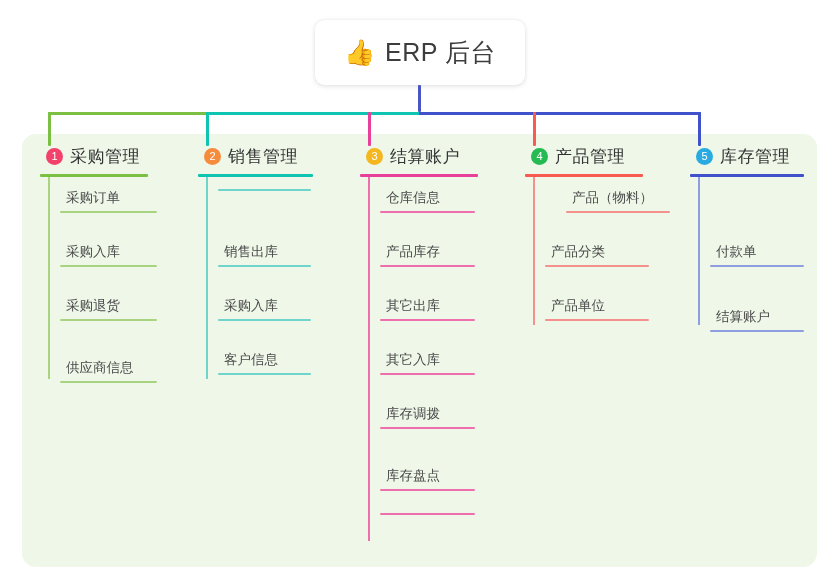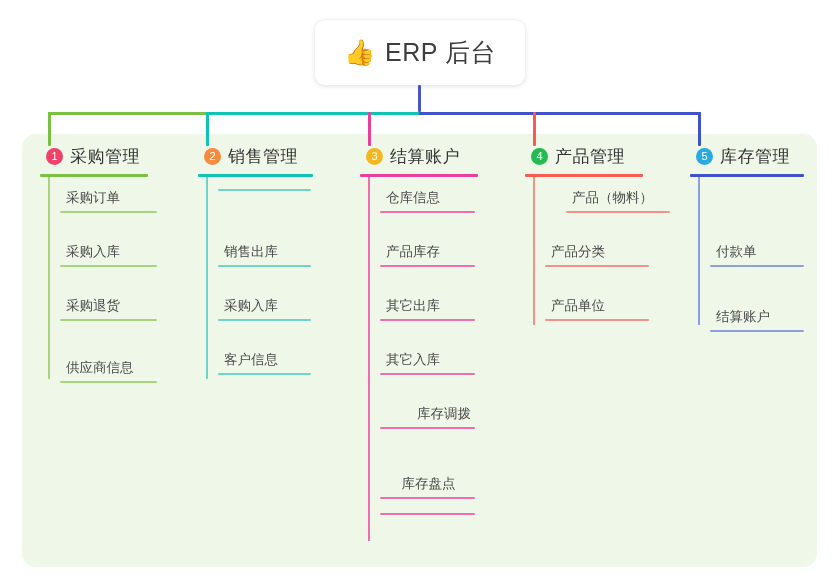--- a/index.html
+++ b/index.html
@@ -245,25 +245,25 @@
             <div class="leaf-rule" style="background: rgb(239, 111, 174);"></div>
           </div>
           <div class="leaf" style="top: 120px; width: 95px;">
             <span class="leaf-text">其它出库</span>
             <div class="leaf-rule" style="background: rgb(239, 111, 174);"></div>
           </div>
           <div class="leaf" style="top: 174px; width: 95px;">
             <span class="leaf-text">其它入库</span>
             <div class="leaf-rule" style="background: rgb(239, 111, 174);"></div>
           </div>
-          <div class="leaf" style="top: 228px; width: 95px; text-align: right;">
+          <div class="leaf" style="top: 228px; width: 95px;">
             <span class="leaf-text">库存调拨</span>
             <div class="leaf-rule" style="background: rgb(239, 111, 174);"></div>
           </div>
-          <div class="leaf" style="top: 298px; width: 95px; text-align: center;">
+          <div class="leaf" style="top: 290px; width: 95px;">
             <span class="leaf-text">库存盘点</span>
             <div class="leaf-rule" style="background: rgb(239, 111, 174);"></div>
           </div>
           <div class="leaf" style="top: 336px; width: 95px;">
             <div class="leaf-rule" style="background: rgb(239, 111, 174);"></div>
           </div>
         </div>
       </div>
       <div class="branch" style="left: 525px; width: 118px;">
         <div class="branch-header">

